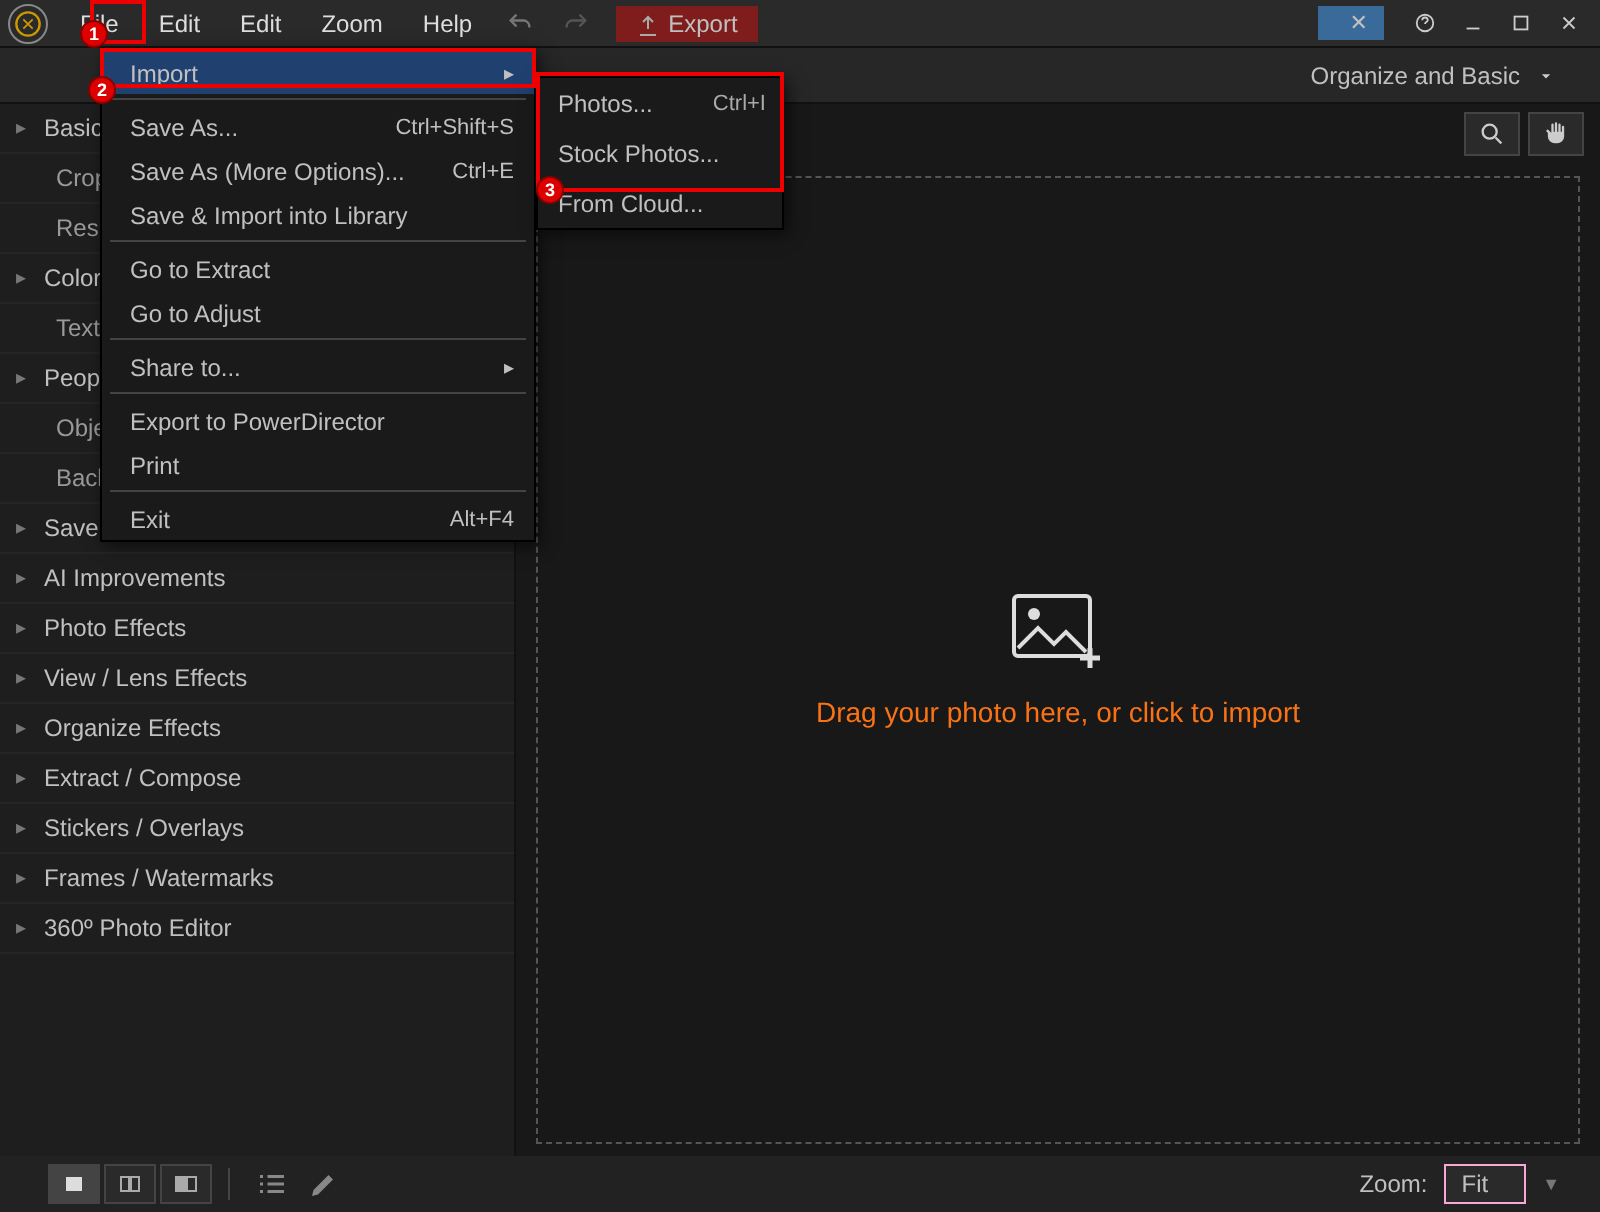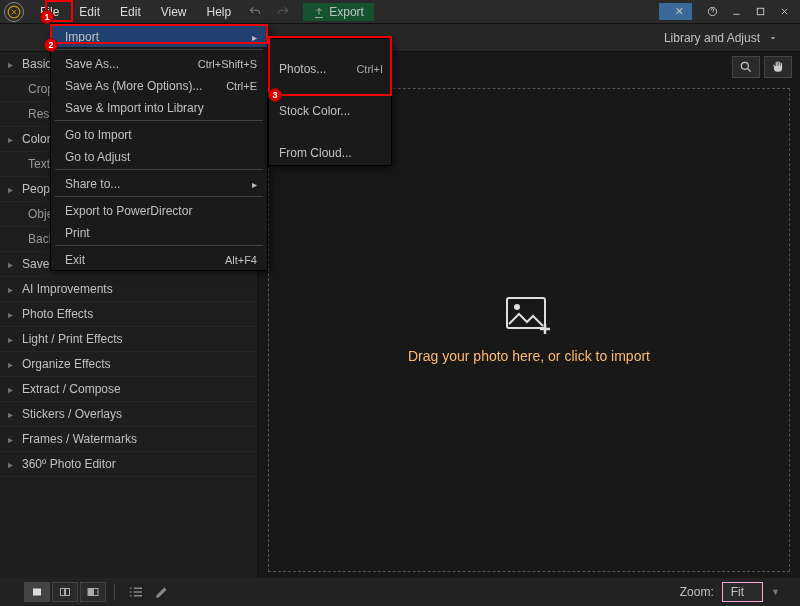--- a/index.html
+++ b/index.html
@@ -4,78 +4,78 @@
 <style>
 *{margin:0;padding:0;box-sizing:border-box;font-family:"Segoe UI",Arial,sans-serif;font-size:12px;color:#c0c0c0;user-select:none}
 body{background:#1a1a1a;width:800px;height:606px;overflow:hidden;position:relative}
 .title-bar{height:24px;background:#2a2a2a;display:flex;align-items:center;padding:0 4px;border-bottom:1px solid #111}
 .app-icon{width:20px;height:20px;border-radius:50%;border:1px solid #888;margin-right:6px;display:flex;align-items:center;justify-content:center}
 .app-icon svg{width:14px;height:14px}
 .menu-item{padding:3px 10px;color:#ddd;cursor:default}
 .tb-spacer{flex:1}
 .tb-icon{width:24px;height:18px;display:flex;align-items:center;justify-content:center;color:#888;margin:0 2px}
 .tb-icon svg{width:14px;height:14px}
-.export-btn{display:flex;align-items:flex-end;background:#14532d;padding:2px 10px;margin:0 6px;color:#aaa}
+.export-btn{display:flex;align-items:flex-end;background:#7f1d1d;padding:2px 10px;margin:0 6px;color:#aaa}
 .export-btn svg{width:12px;height:12px;margin-right:4px}
 .welcome-pill{background:#3a6a9a;color:#fff;padding:2px 8px;display:flex;align-items:center;margin-right:8px;font-size:11px}
 .welcome-pill .close{margin-left:8px;font-size:11px}
 .win-btn{width:20px;height:18px;display:flex;align-items:center;justify-content:center;margin:0 2px}
 .win-btn svg{width:11px;height:11px}
 .mode-bar{height:28px;background:#272727;display:flex;justify-content:flex-end;align-items:center;padding:0 10px;border-bottom:1px solid #111}
 .mode-btn{padding:4px 12px;color:#ddd;display:flex;align-items:center}
 .mode-btn svg{width:10px;height:10px;margin-left:8px}
 .main{display:flex;height:526px}
 .sidebar{width:258px;background:#1e1e1e;border-right:1px solid #111;overflow:hidden}
 .sb-item{display:flex;align-items:center;padding:5px 8px;border-bottom:1px solid #252525;color:#aaa}
 .sb-item .arrow{width:10px;color:#777;margin-right:4px;font-size:10px}
 .sb-sub{padding-left:28px;color:#999;padding-top:5px;padding-bottom:5px;border-bottom:1px solid #252525}
 .canvas-area{flex:1;background:#181818;display:flex;flex-direction:column}
 .tool-row{height:30px;display:flex;align-items:center;justify-content:flex-end;padding:0 8px;gap:4px}
 .tool-btn{width:28px;height:22px;background:#2a2a2a;border:1px solid #444;display:flex;align-items:center;justify-content:center}
 .tool-btn svg{width:14px;height:14px}
 .viewport{flex:1;margin:6px 10px;border:1px dashed #555;display:flex;flex-direction:column;align-items:center;justify-content:center}
 .viewport svg{width:48px;height:40px;margin-bottom:12px}
-.viewport-text{color:#fdba74;font-size:14px}
+.viewport-text{color:#f97316;font-size:14px}
 .bottom-bar{height:28px;background:#222;display:flex;align-items:center;padding:0 20px}
 .view-btns{display:flex;gap:2px;margin-left:4px}
 .vb{width:26px;height:20px;background:#2a2a2a;border:1px solid #444;display:flex;align-items:center;justify-content:center}
 .vb.active{background:#444}
 .vb svg{width:14px;height:12px}
 .bb-sep{width:1px;height:16px;background:#444;margin:0 8px}
 .bb-icon{width:18px;height:18px;color:#888;display:flex;align-items:center;justify-content:center;margin:0 4px}
 .zoom{margin-left:auto;display:flex;align-items:center;color:#999;gap:8px}
 .zoom-select{background:#2a2a2a;border:1px solid #f9a8d4;padding:2px 18px 2px 8px;color:#aaa;position:relative}
 .zoom-chev{font-size:9px;color:#777}
 .dropdown{position:absolute;top:24px;left:50px;width:218px;background:#1a1a1a;border:1px solid #000;z-index:10;box-shadow:2px 2px 8px rgba(0,0,0,0.6)}
 .dd-item{display:flex;align-items:center;padding:5px 10px 3px 14px;color:#ccc}
 .dd-item.hl{background:#204070;color:#fff}
 .dd-item.dis{color:#666}
 .dd-shortcut{margin-left:auto;font-size:11px}
 .dd-arrow{margin-left:auto;font-size:10px}
 .dd-sep{height:1px;background:#444;margin:2px 4px}
 .submenu{position:absolute;top:38px;left:268px;width:124px;background:#1a1a1a;border:1px solid #000;z-index:11;box-shadow:2px 2px 8px rgba(0,0,0,0.6)}
-.sm-item{display:flex;align-items:center;padding:23px 8px 5px 10px;color:#ccc}
+.sm-item{display:flex;align-items:center;padding:6px 8px 5px 10px;color:#ccc}
 .sm-shortcut{margin-left:auto;font-size:11px;color:#aaa}
 .annot{position:absolute;width:14px;height:14px;border-radius:50%;background:#d00;color:#fff;font-size:9px;font-weight:bold;display:flex;align-items:center;justify-content:center;z-index:20;border:1px solid #800}
 .red-box{position:absolute;border:2px solid #e00;z-index:15;pointer-events:none}
 </style>
 </head>
 <body>
 
 <div class="title-bar">
   <div class="app-icon">
     <svg viewBox="0 0 24 24">
         <circle cx="12" cy="12" r="10" fill="none" stroke="#c90" stroke-width="2"></circle>
         <path d="M8 8l8 8M16 8l-8 8" stroke="#c90" stroke-width="1.5"></path>
       </svg>
   </div>
   <div class="menu-item">File</div>
   <div class="menu-item">Edit</div>
   <div class="menu-item">Edit</div>
-  <div class="menu-item">View</div>
+  <div class="menu-item">Zoom</div>
   <div class="menu-item">Help</div>
   <div class="tb-icon">
       <svg viewBox="0 0 24 24" fill="none" stroke="#777" stroke-width="2">
         <path d="M9 14l-5-5 5-5"></path>
         <path d="M4 9h11a5 5 0 015 5v1"></path>
       </svg>
     </div>
   <div class="tb-icon">
       <svg viewBox="0 0 24 24" fill="none" stroke="#555" stroke-width="2">
         <path d="M15 14l5-5-5-5"></path>
@@ -110,21 +110,21 @@
     </div>
   <div class="win-btn">
       <svg viewBox="0 0 24 24" stroke="#ccc" stroke-width="2">
         <path d="M6 6l12 12M18 6L6 18"></path>
       </svg>
     </div>
 </div>
 
 <div class="mode-bar">
   <div class="mode-btn">
-    <span>Library and Adjust</span>
+    <span>Organize and Basic</span>
     <svg viewBox="0 0 24 24" fill="#ccc">
         <path d="M7 10l5 5 5-5z"></path>
       </svg>
   </div>
 </div>
 
 <div class="main">
   <div class="sidebar" id="sidebar">
       <div class="sb-item">
         <span class="arrow">▸</span>
@@ -150,21 +150,21 @@
       <div class="sb-item">
         <span class="arrow">▸</span>
         <span>AI Improvements</span>
       </div>
       <div class="sb-item">
         <span class="arrow">▸</span>
         <span>Photo Effects</span>
       </div>
       <div class="sb-item">
         <span class="arrow">▸</span>
-        <span>Light / Print Effects</span>
+        <span>View / Lens Effects</span>
       </div>
       <div class="sb-item">
         <span class="arrow">▸</span>
         <span>Organize Effects</span>
       </div>
       <div class="sb-item">
         <span class="arrow">▸</span>
         <span>Extract / Compose</span>
       </div>
       <div class="sb-item">
@@ -256,21 +256,21 @@
     </div>
     <div class="dd-item dis">
       <span>Save As (More Options)...</span>
       <span class="dd-shortcut">Ctrl+E</span>
     </div>
     <div class="dd-item dis">
       <span>Save &amp; Import into Library</span>
     </div>
     <div class="dd-sep"></div>
     <div class="dd-item">
-      <span>Go to Import</span>
+      <span>Go to Extract</span>
     </div>
     <div class="dd-item">
       <span>Go to Adjust</span>
     </div>
     <div class="dd-sep"></div>
     <div class="dd-item dis">
       <span>Share to...</span>
       <span class="dd-arrow">▸</span>
     </div>
     <div class="dd-sep"></div>
@@ -286,21 +286,21 @@
       <span class="dd-shortcut">Alt+F4</span>
     </div>
   </div>
 
 <div class="submenu" id="import-sm">
     <div class="sm-item">
       <span>Photos...</span>
       <span class="sm-shortcut">Ctrl+I</span>
     </div>
     <div class="sm-item">
-      <span>Stock Color...</span>
+      <span>Stock Photos...</span>
     </div>
     <div class="sm-item">
       <span>From Cloud...</span>
     </div>
   </div>
 
 <div class="red-box" style="top:0;left:45px;width:28px;height:22px"></div>
 <div class="red-box" style="top:24px;left:50px;width:218px;height:20px"></div>
 <div class="red-box" style="top:36px;left:268px;width:124px;height:60px"></div>
 

